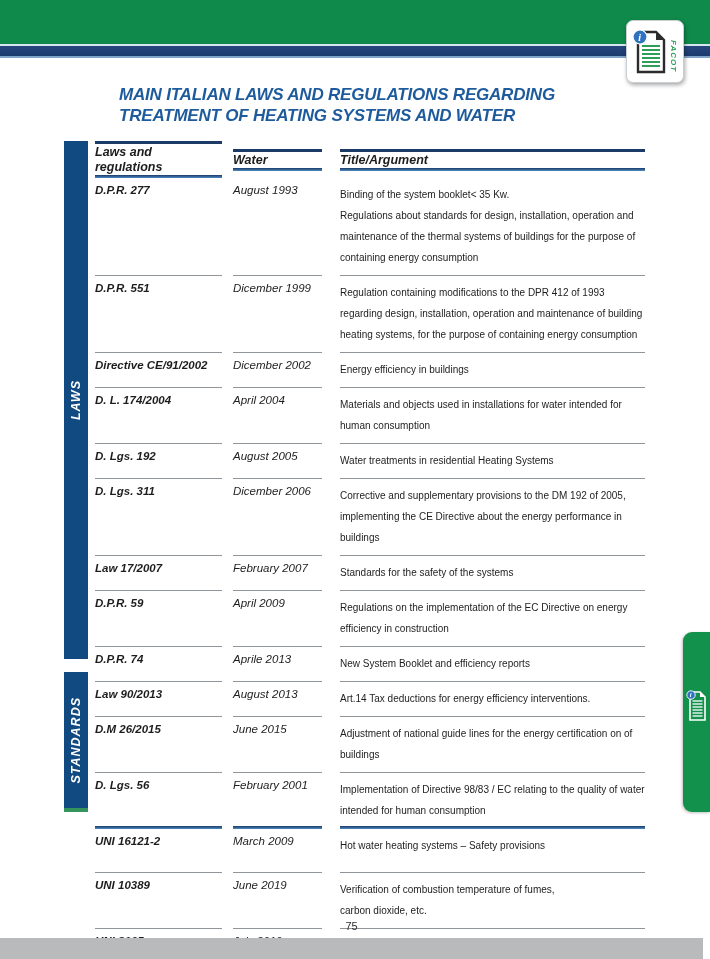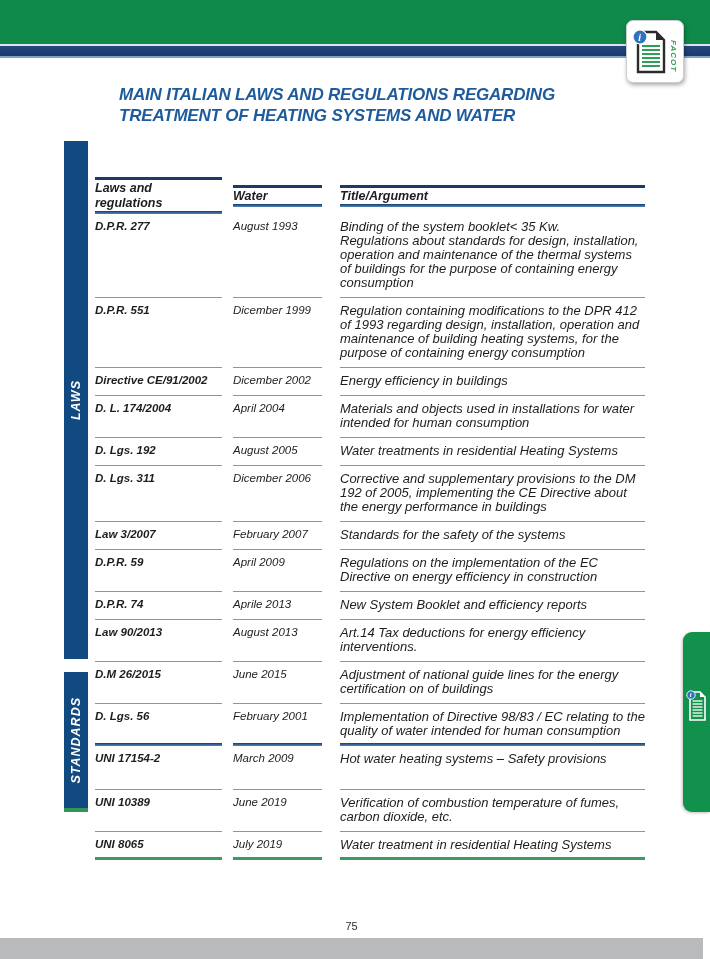--- a/index.html
+++ b/index.html
@@ -37,33 +37,33 @@
   .row{display:grid;grid-template-columns:138px 107px 305px;}
   .cell{position:relative;}
   
   .row .cell::after{content:'';position:absolute;bottom:0;left:0;height:1px;background:#909599;}
   .row .cell:nth-child(1)::after{right:11px;}
   .row .cell:nth-child(2)::after{right:18px;}
   .row .cell:nth-child(3)::after{right:0;}
   .row.sep-blue .cell::after{height:3px;background:linear-gradient(#1b3a66,#4e8ac2);}
   .row.sep-green .cell::after{height:3px;background:#3a9c63;}
   
-  .row.header{align-items:center;margin-top:36px;}
+  .row.header{align-items:center;}
   .row.header .cell{padding:4px 0 3px;font-size:12.5px;font-weight:700;font-style:italic;line-height:15px;}
   .row.header .cell::before{content:'';position:absolute;top:0;left:0;height:3px;background:#1b3a66;}
   .row.header .cell:nth-child(1)::before{right:11px;}
   .row.header .cell:nth-child(2)::before{right:18px;}
   .row.header .cell:nth-child(3)::before{right:0;}
   .row.header .cell::after{height:3px;background:linear-gradient(#1b3a66,#4e8ac2);}
   .row.header .cell:nth-child(1){padding-right:11px;}
   
   .row .cell{padding-top:6px;padding-bottom:8px;}
   .name{font-size:11.5px;font-weight:700;font-style:italic;line-height:13px;display:block;padding-right:11px;}
   .date{font-size:11.5px;font-style:italic;line-height:13px;display:block;padding-right:4px;}
-  .desc{font-size:13px;font-style:italic;line-height:14px;display:block;white-space:pre-line;}
+  .desc{font-size:10px;line-height:21px;display:block;white-space:pre-line;}
   .row.row-tall{min-height:44px;}
 
   
   .side-tab{position:absolute;left:683px;top:632px;width:27px;height:180px;background:#12914d;
     border-radius:9px 0 0 9px;box-shadow:-1px 1px 3px rgba(0,0,0,.25);}
   .side-tab svg{position:absolute;left:3px;top:58px;}
 
   
   .page-num{position:absolute;left:0;top:920px;width:703px;text-align:center;
     font-size:11px;color:#2e2e2e;}
@@ -176,21 +176,21 @@
         </div>
     <div class="cell">
           <span class="date">Dicember 2006</span>
         </div>
     <div class="cell">
           <span class="desc">Corrective and supplementary provisions to the DM 192 of 2005, implementing the CE Directive about the energy performance in buildings</span>
         </div>
   </div>
       <div class="row sep-gray">
     <div class="cell">
-          <span class="name">Law 3/2007</span>
+          <span class="name">Law 17/2007</span>
         </div>
     <div class="cell">
           <span class="date">February 2007</span>
         </div>
     <div class="cell">
           <span class="desc">Standards for the safety of the systems</span>
         </div>
   </div>
       <div class="row sep-gray">
     <div class="cell">
@@ -242,21 +242,21 @@
         </div>
     <div class="cell">
           <span class="date">February 2001</span>
         </div>
     <div class="cell">
           <span class="desc">Implementation of Directive 98/83 / EC relating to the quality of water intended for human consumption</span>
         </div>
   </div>
       <div class="row sep-gray row-tall">
     <div class="cell">
-          <span class="name">UNI 17154-2</span>
+          <span class="name">UNI 16121-2</span>
         </div>
     <div class="cell">
           <span class="date">March 2009</span>
         </div>
     <div class="cell">
           <span class="desc">Hot water heating systems – Safety provisions</span>
         </div>
   </div>
       <div class="row sep-gray">
     <div class="cell">

